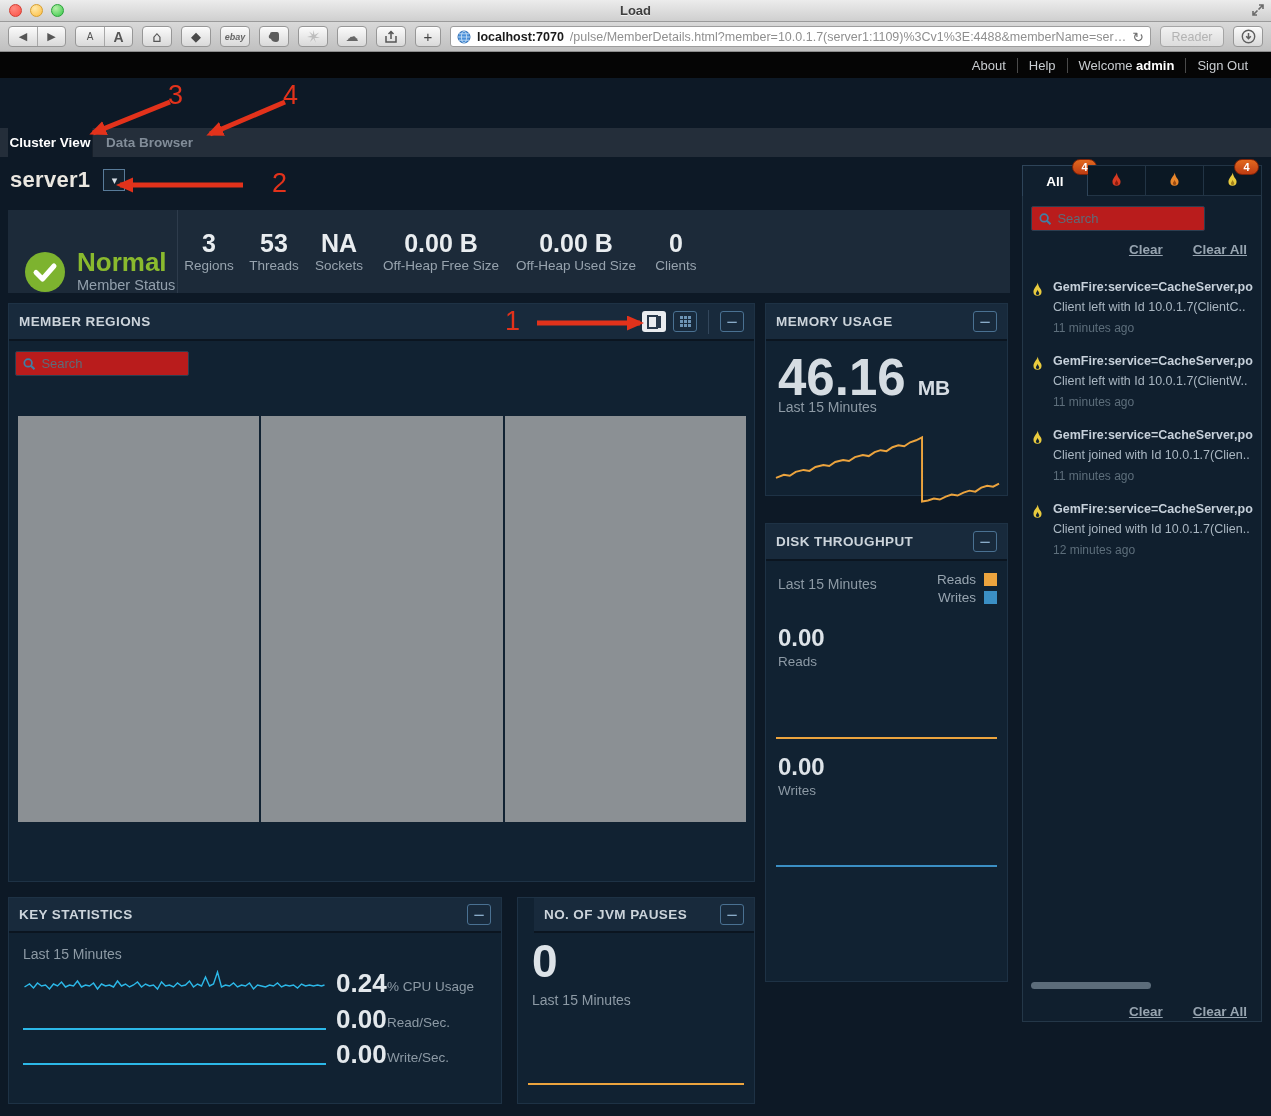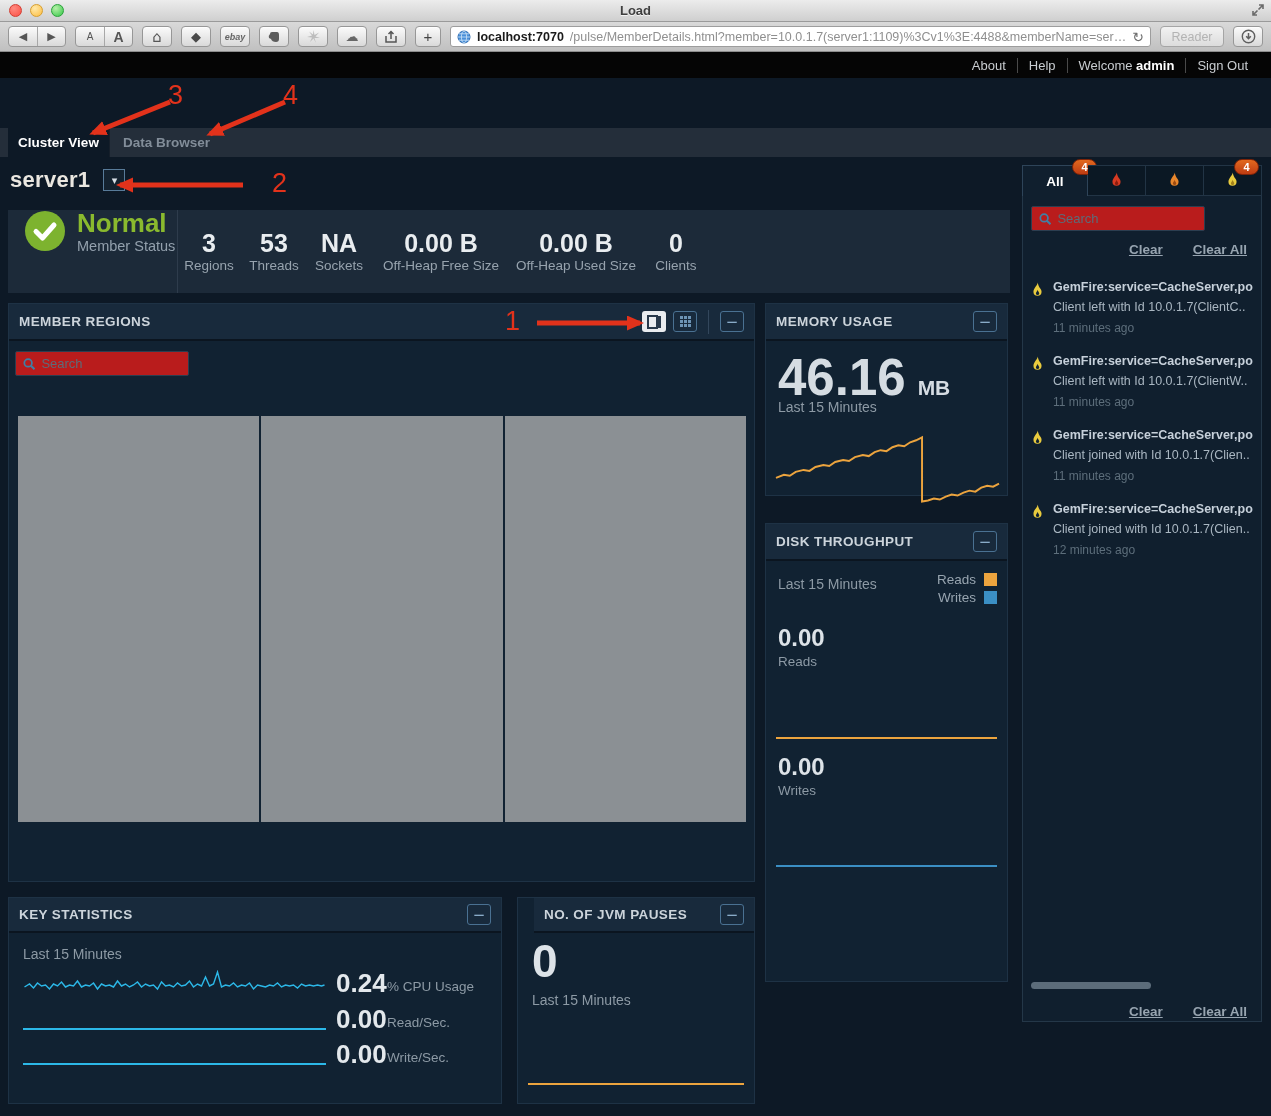--- a/index.html
+++ b/index.html
@@ -66,21 +66,21 @@
   .logo .bars span { position:absolute; bottom:26px; background:#8bc53f; width:2px; }
   .logo .bars .b1{left:0;height:5px;} .logo .bars .b2{left:3px;height:9px;}
   .logo .bars .b3{left:6px;height:13px;} .logo .bars .b4{left:9px;height:9px;}
   .logo .bars .b5{left:12px;height:5px;}
   .logo .stem { color:#7e7e7e; }
 
   .tabstrip { position:absolute; left:0; top:128px; width:1271px; height:29px;
     background:#242e3a; display:flex; }
   .tab { height:29px; display:flex; align-items:center; justify-content:center;
     font-size:13.5px; font-weight:700; }
-  .tab.active { width:101px; margin-left:8px; background:#0d1926; color:#fff; }
+  .tab.active { width:84px; margin-left:8px; background:#0d1926; color:#fff; }
   .tab.inactive { width:114px; color:#828d99; border-left:1px solid #161f2a; }
 
   
   .panel { position:absolute; background:#112232; border:1px solid #1e3245; }
   .panel-header { height:37px; background:#182a3c; border-bottom:2px solid #0b1520;
     display:flex; align-items:center; padding:0 10px; }
   .panel-title { font-size:13.5px; font-weight:700; color:#ccd4db; letter-spacing:.4px; }
   .header-right { margin-left:auto; display:flex; align-items:center; gap:7px; }
   .collapse-btn { width:24px; height:21px; border:1px solid #4a7192; border-radius:3px;
     color:#8fb2cf; font-size:15px; display:flex; align-items:center; justify-content:center;
@@ -104,21 +104,21 @@
   .member-row { position:absolute; left:10px; top:167px; display:flex; align-items:center; gap:13px; }
   .member-name { font-size:22px; color:#eae7e0; font-weight:600; letter-spacing:.3px; }
   .dropdown-btn { width:22px; height:22px; border:1px solid #587b99; background:#14222f;
     color:#d7dee5; font-size:11px; display:flex; align-items:center; justify-content:center;
     font-family:"DejaVu Sans",sans-serif; }
 
   
   .status-bar { position:absolute; left:8px; top:210px; width:1002px; height:83px;
     background:#1c2a39; display:flex; align-items:center; }
   .status-left { width:170px; height:100%; border-right:1px solid #2e3c4c;
-    display:flex; align-items:flex-start; padding-left:16px; gap:11px; }
+    display:flex; align-items:flex-end; padding-left:16px; gap:11px; }
   .status-texts { display:flex; flex-direction:column; }
   .status-state { font-size:26px; font-weight:700; color:#8aba2e; line-height:26px; }
   .status-sub { font-size:14.5px; color:#93a0ad; margin-top:2px; }
   .stat-cell { display:flex; flex-direction:column; align-items:center; justify-content:center; }
   .stat-val { font-size:25px; font-weight:600; color:#e9edf0; line-height:27px; white-space:nowrap; }
   .stat-label { font-size:13.5px; color:#97a3ae; margin-top:1px; white-space:nowrap; }
 
   
   #member-regions { left:8px; top:303px; width:747px; height:579px; }
   #member-regions .searchbox { position:absolute; left:6px; top:47px; width:174px; }

